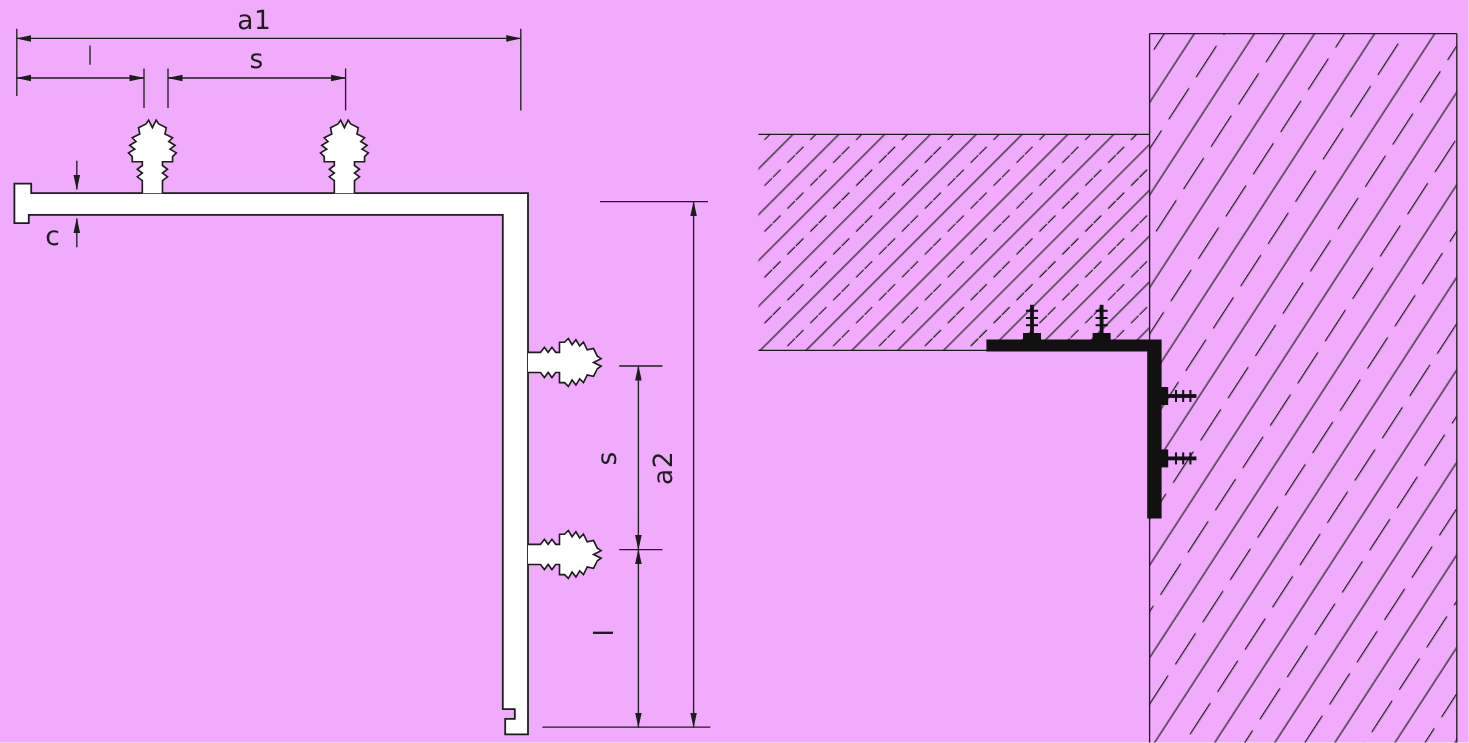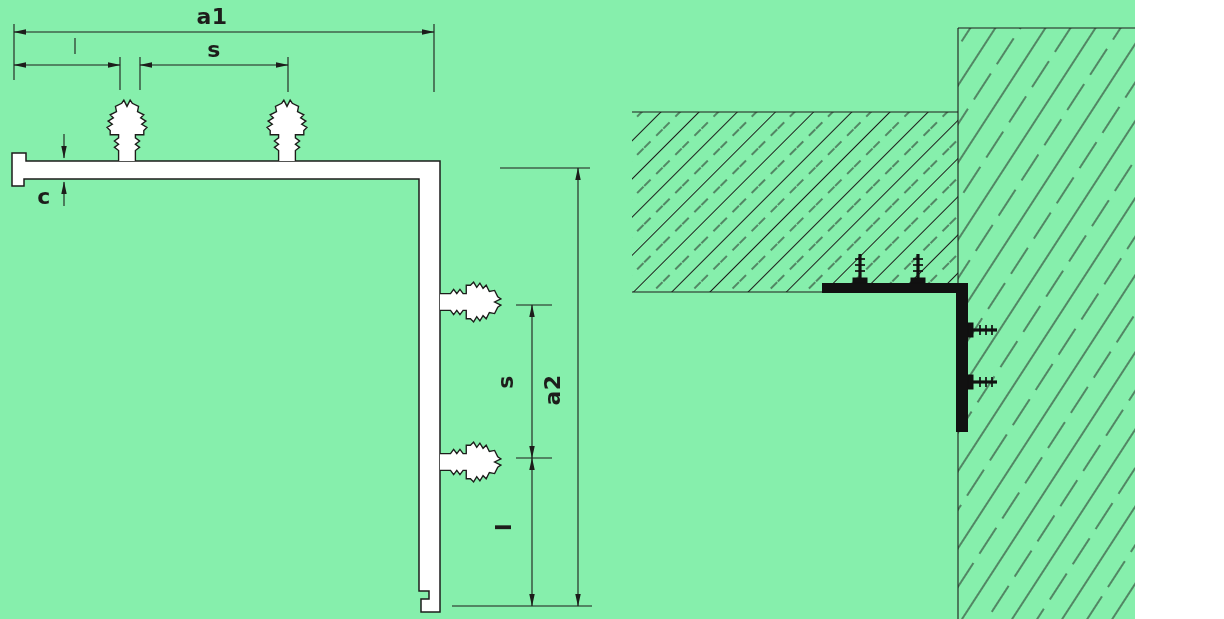--- a/index.html
+++ b/index.html
@@ -3,25 +3,24 @@
 <meta charset="utf-8">
 <style>
   html, body {
     margin: 0;
     padding: 0;
     background: #ffffff;
     font-family: "DejaVu Sans", sans-serif;
   }
   .canvas {
     position: relative;
-    width: 1135px;
+    width: 1224px;
     height: 619px;
-    background: #86efac;
+    background: #f0abfc;
     overflow: hidden;
-    font-weight: bold;
   }
   svg { display: block; }
   .thin  { stroke: #1d1d1b; stroke-width: 1.1; fill: none; }
   .dim   { stroke: #1d1d1b; stroke-width: 1.1; fill: none; }
   .outline { stroke: #1d1d1b; stroke-width: 1.5; fill: #ffffff; }
   .rib   { stroke: #1d1d1b; stroke-width: 1.3; fill: #ffffff; }
   .solidpart { fill: #111111; stroke: none; }
   .screw { stroke: #111111; fill: #111111; }
   .dim-label {
     font-family: "DejaVu Sans", sans-serif;

